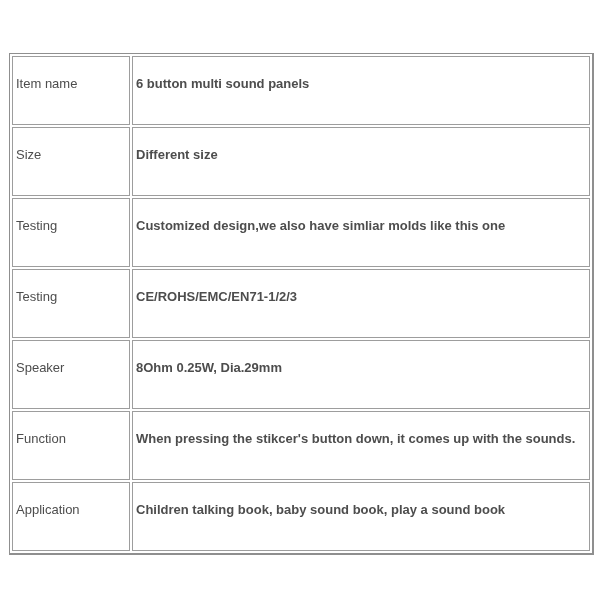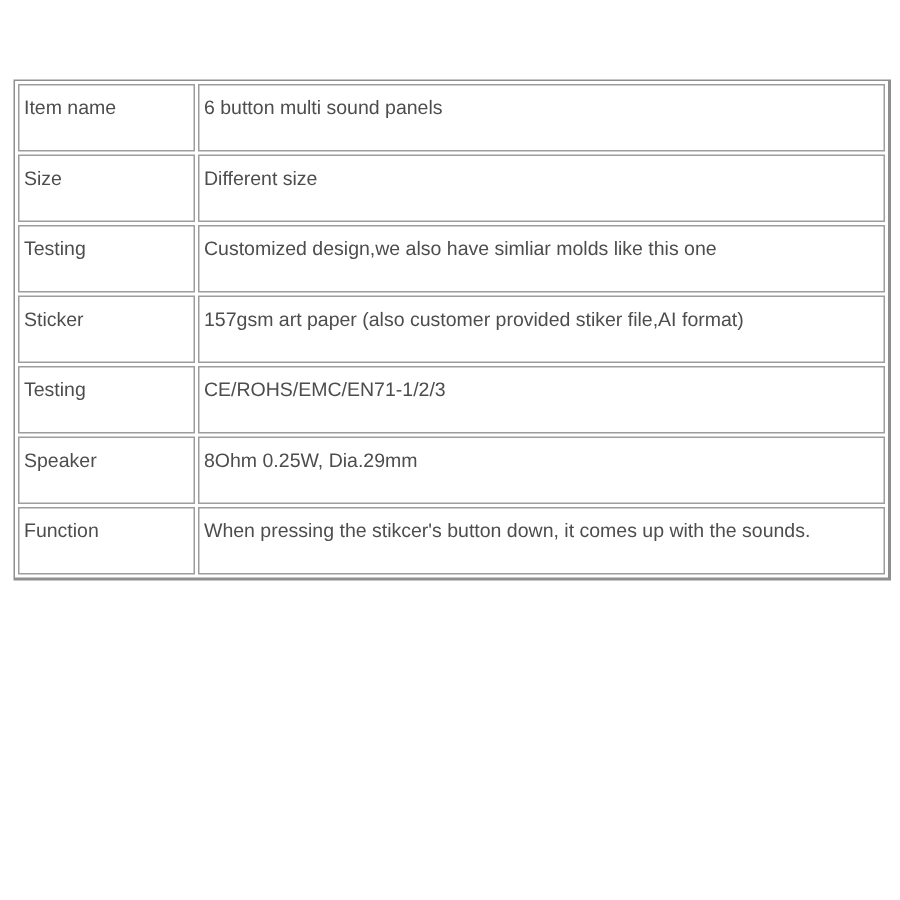--- a/index.html
+++ b/index.html
@@ -26,30 +26,30 @@
     border-collapse: separate;
     border-spacing: 2px;
     background: var(--page-bg);
     border: 1px solid var(--border-outer);
     border-right-width: 2px;
     border-bottom-width: 2px;
   }
   .spec-table td {
     border: 1px solid var(--border-cell);
     vertical-align: top;
-    padding: 5px 3px;
+    padding: 17px 3px;
     font-size: 13px;
     line-height: 20px;
     color: var(--text-color);
     background: var(--page-bg);
     overflow: hidden;
   }
   .spec-table tr td { height: 33px; }
   .spec-table tr.tall td { height: 49px; }
-  .value-cell { white-space: pre-line; }
+  .value-cell { white-space: pre-line; font-weight: bold; }
 </style>
 </head>
 <body>
 
 <table class="spec-table">
   <colgroup>
     <col style="width:118px">
     <col>
   </colgroup>
   <tbody>
@@ -59,29 +59,29 @@
       </tr>
       <tr>
         <td class="label-cell">Size</td>
         <td class="value-cell">Different size</td>
       </tr>
       <tr>
         <td class="label-cell">Testing</td>
         <td class="value-cell">Customized design,we also have simliar molds like this one</td>
       </tr>
       <tr>
-        <td class="label-cell">Sticker</td>
-        <td class="value-cell">157gsm art paper (also customer provided stiker file,AI format)</td>
-      </tr>
-      <tr>
         <td class="label-cell">Testing</td>
         <td class="value-cell">CE/ROHS/EMC/EN71-1/2/3</td>
       </tr>
       <tr>
         <td class="label-cell">Speaker</td>
         <td class="value-cell">8Ohm 0.25W, Dia.29mm</td>
       </tr>
       <tr>
         <td class="label-cell">Function</td>
         <td class="value-cell">When pressing the stikcer's button down, it comes up with the sounds.</td>
       </tr>
+      <tr>
+        <td class="label-cell">Application</td>
+        <td class="value-cell">Children talking book, baby sound book, play a sound book</td>
+      </tr>
     </tbody>
 </table>
 
 </body></html>

